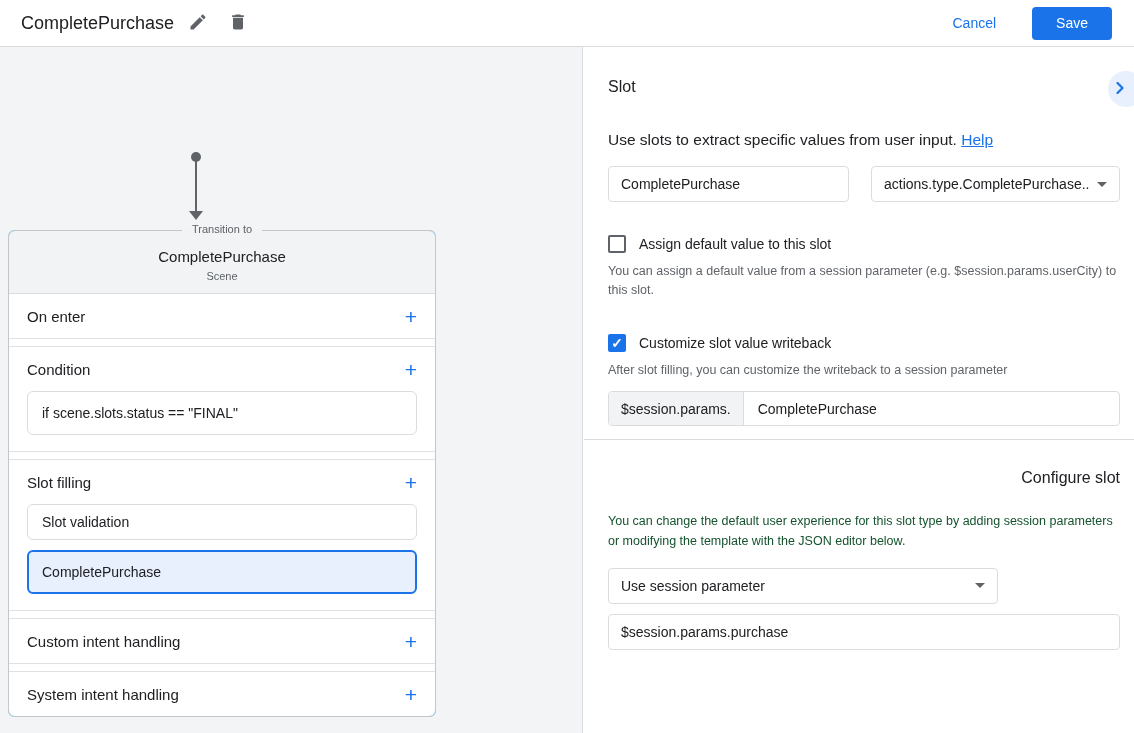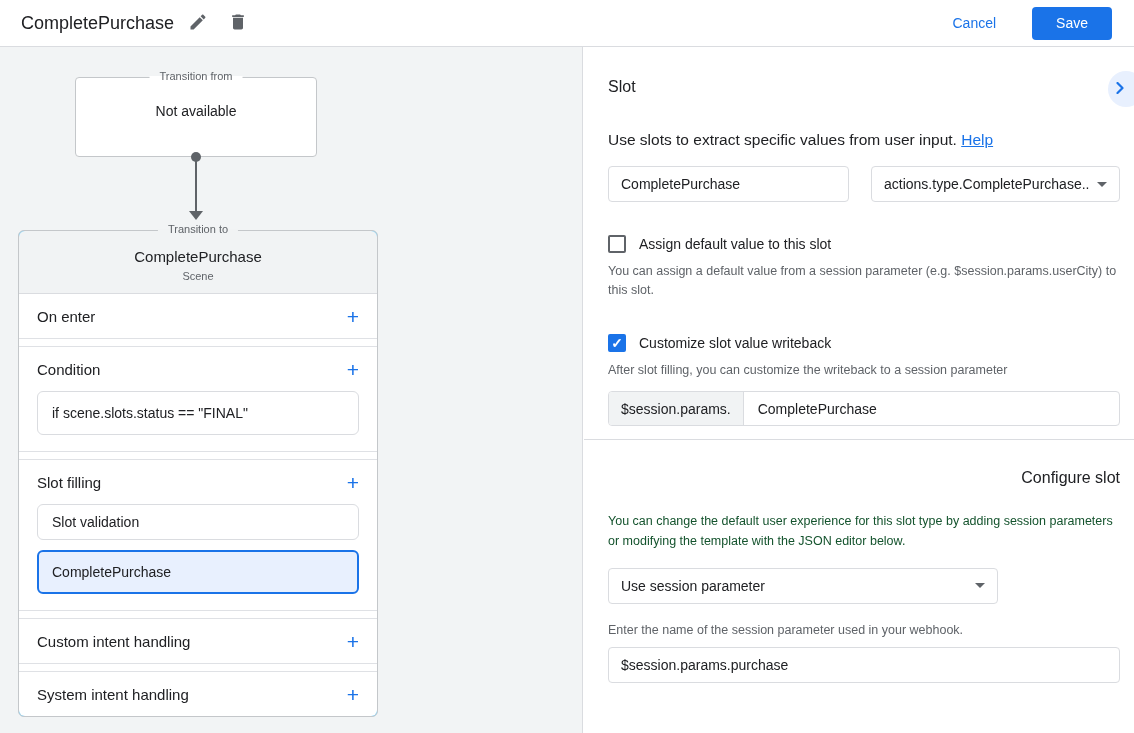--- a/index.html
+++ b/index.html
@@ -74,21 +74,21 @@
     background: #5f6368;
   }
   .edge-arrowhead {
     position: absolute; left: 189px; top: 164px; width: 0; height: 0;
     border-left: 7px solid transparent; border-right: 7px solid transparent;
     border-top: 9px solid #5f6368;
   }
 
   
   .scene-card {
-    position: absolute; left: 18px; top: 183px; width: 360px;
+    position: absolute; left: 8px; top: 183px; width: 428px;
     background: #7dd3fc; border: 1px solid #c4c7ca; border-radius: 6px;
   }
   .scene-card .legend { background: linear-gradient(#f2f4f5 50%, #f1f3f4 50%); }
   .scene-header {
     background: #f1f3f4; border-bottom: 1px solid #dadce0;
     border-radius: 6px 6px 0 0; text-align: center; padding: 17px 0 11px;
   }
   .scene-title { font-size: 15px; color: #202124; }
   .scene-subtitle { font-size: 11px; color: #5f6368; margin-top: 5px; }
 
@@ -208,24 +208,20 @@
   </button>
   <div class="topbar-spacer"></div>
   <button class="btn-text">Cancel</button>
   <button class="btn-filled">Save</button>
 </div>
 
 <div class="main">
 
   <div class="canvas">
 
-    <div class="tf-box">
-      <span class="legend">Transition from</span>
-      <div class="tf-content">Not available</div>
-    </div>
 
     <div class="edge-dot"></div>
     <div class="edge-line"></div>
     <div class="edge-arrowhead"></div>
 
     <div class="scene-card">
       <span class="legend">Transition to</span>
 
       <div class="scene-header">
         <div class="scene-title">CompletePurchase</div>
@@ -319,17 +315,16 @@
     <hr class="panel-divider">
 
     <div class="configure-title">Configure slot</div>
     <div class="configure-desc">You can change the default user experience for this slot type by adding session parameters or modifying the template with the JSON editor below.</div>
 
     <div class="select-box session-select">
       <span class="select-value">Use session parameter</span>
       <span class="caret"></span>
     </div>
 
-    <div class="param-hint">Enter the name of the session parameter used in your webhook.</div>
     <input class="text-input param-input" value="$session.params.purchase" style="">
 
   </div>
 </div>
 
 </body></html>

